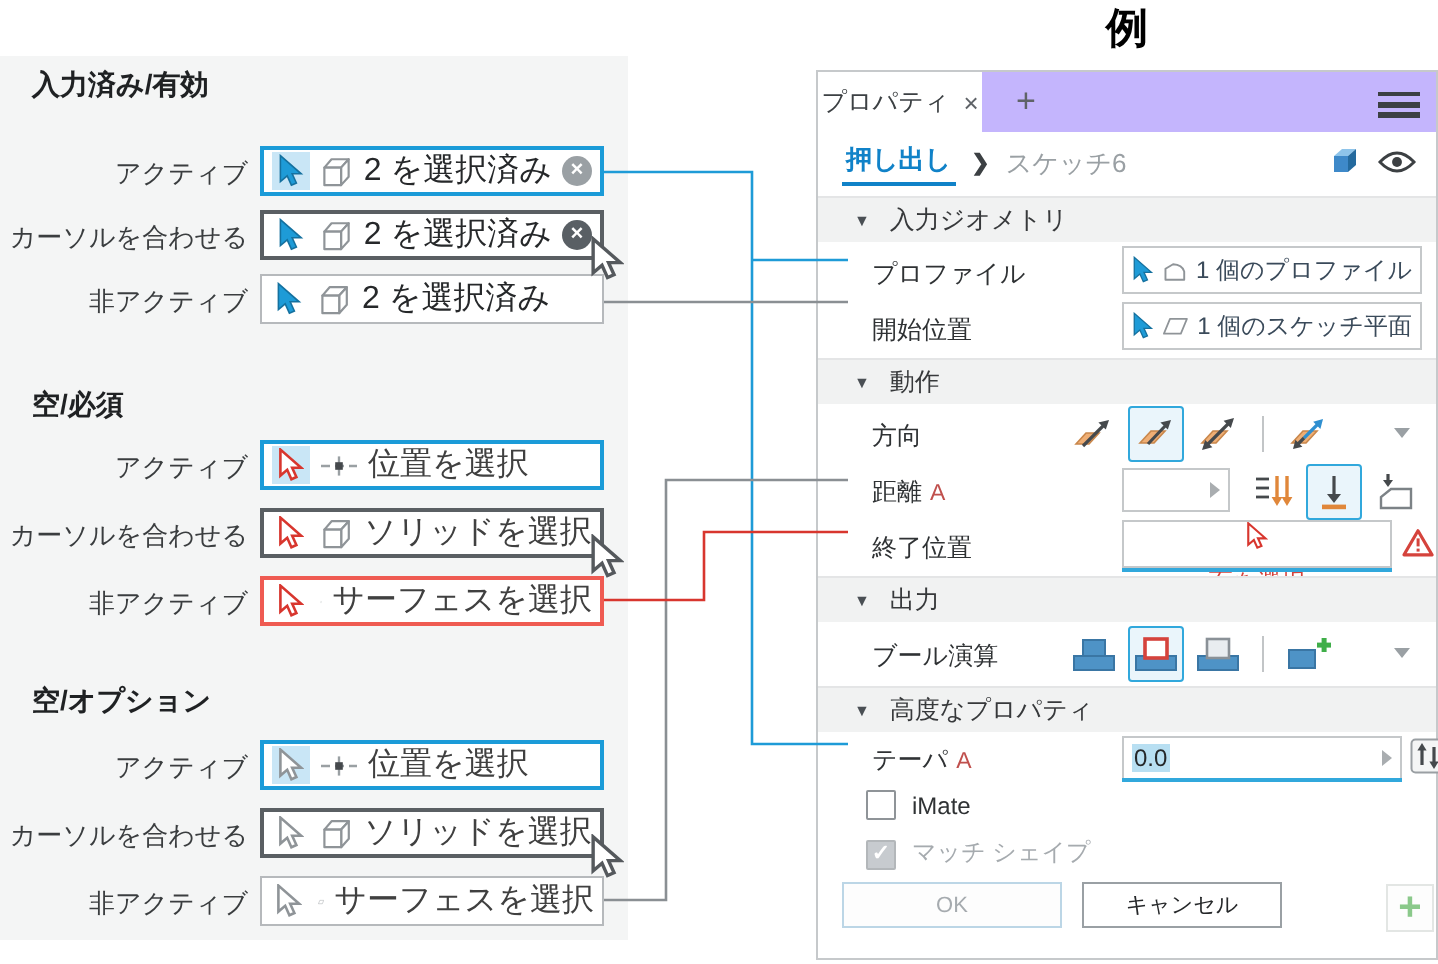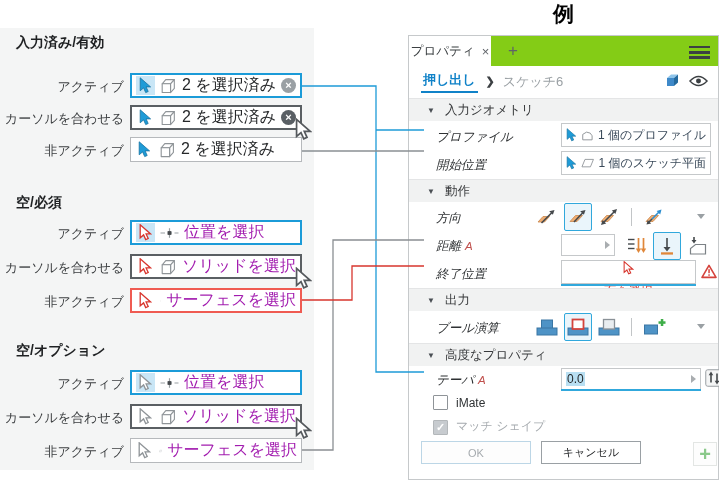--- a/index.html
+++ b/index.html
@@ -11,21 +11,21 @@
   .lg-heading{position:absolute;left:16px;font-size:14px;font-weight:bold;color:#1f2123;}
   .lg-row{position:absolute;left:0;width:302px;height:25px;}
   .lg-label{position:absolute;left:0;width:124px;top:5px;text-align:right;font-size:13px;color:#3a3d3f;white-space:nowrap;}
   .lg-box{position:absolute;left:130px;top:0;width:172px;height:25px;background:#fff;
           display:flex;align-items:center;gap:5px;padding:0 4px;box-sizing:border-box;}
   .bd-active{border:2px solid #1b9bd8;}
   .bd-hover{border:2px solid #5a5f63;}
   .bd-idle{border:1px solid #b6b9bc;}
   .bd-error{border:2px solid #ef5b52;}
   .lg-text{font-size:16px;color:#26282a;white-space:nowrap;}
-  .lg-text.red{color:#a21caf;text-align:right;}
+  .lg-text.red{color:#404040;text-align:right;}
   .chip{width:19px;height:19px;display:flex;align-items:center;justify-content:center;flex:none;}
   .chip.hl{background:#c9e6f6;}
   .cur{width:13px;height:17px;flex:none;}
   .cur-blue{fill:#1e9bd7;stroke:#15719f;stroke-width:0.8;}
   .cur-red{fill:#fff;stroke:#d8362e;stroke-width:1.3;}
   .cur-gray{fill:#fff;stroke:#8f9498;stroke-width:1.3;}
   .clear{margin-left:auto;width:15px;height:15px;border-radius:50%;background:#9aa0a4;color:#fff;
          font-size:11px;line-height:15px;text-align:center;font-weight:bold;flex:none;}
   .clear.dark{background:#595f64;}
   .ovl-cursor{position:absolute;right:-12px;top:11px;width:17px;height:23px;z-index:4;fill:#fff;stroke:#55595d;stroke-width:1.3;}
@@ -35,37 +35,37 @@
   .ln-blue{stroke:#1e9bd7;}.ln-gray{stroke:#8a8f93;}.ln-red{stroke:#d8362e;}
   .connectors polyline{fill:none;stroke-width:1.3;}
 
   
   .fig-title{position:absolute;left:408px;top:0;width:311px;text-align:center;
              font-size:21px;font-weight:bold;color:#000;}
 
   
   .panel{position:absolute;left:408px;top:35px;width:311px;height:445px;background:#fff;
          border:1px solid #c6c9cb;box-sizing:border-box;z-index:2;font-size:12.5px;color:#2f3234;}
-  .tabbar{position:absolute;left:0;top:0;width:100%;height:30px;background:#84cc16;}
+  .tabbar{position:absolute;left:0;top:0;width:100%;height:30px;background:#c4b5fd;}
   .tab{position:absolute;left:0;top:0;height:30px;width:82px;background:#fff;display:flex;
        align-items:center;justify-content:center;gap:7px;font-size:12.5px;color:#3c4043;}
   .tab-close{color:#5f6368;font-size:13px;cursor:default;}
   .tab-add{position:absolute;left:92px;top:0;height:30px;width:24px;display:flex;align-items:center;
            justify-content:center;font-size:17px;color:#5f6368;}
   .hamb{position:absolute;right:8px;top:7px;width:21px;}
   .hamb b{display:block;height:2.4px;background:#3c4043;margin:2.9px 0;}
   .bcrumb{position:absolute;left:0;top:30px;width:100%;height:31px;display:flex;align-items:center;padding-left:12px;box-sizing:border-box;gap:8px;}
   .bc-link{color:#1082c8;font-weight:bold;font-size:13px;border-bottom:2px solid #1082c8;padding:1px 2px 2px;}
   .bc-sep{color:#3c4043;font-weight:bold;font-size:11px;}
   .bc-item{color:#9aa0a4;font-size:13px;}
   .bc-icons{position:absolute;right:10px;top:7px;display:flex;gap:9px;align-items:center;}
   .sec-hdr{position:absolute;left:0;width:100%;height:23px;background:#f1f2f2;display:flex;align-items:center;gap:10px;padding-left:18px;box-sizing:border-box;border-top:1px solid #e4e5e6;}
   .sec-tri{font-size:8px;color:#4a4f54;}
   .sec-title{font-size:12.5px;color:#37393b;}
-  .p-label{position:absolute;left:27px;white-space:nowrap;font-style:italic;}
+  .p-label{position:absolute;left:27px;white-space:nowrap;}
   .param{color:#c0504d;font-size:11.5px;margin-left:4px;}
   .pfield{position:absolute;left:152px;height:24px;background:#fff;border:1px solid #c5c8ca;
           box-sizing:border-box;display:flex;align-items:center;gap:4px;padding:0 4px;font-size:12px;color:#3a4a5a;white-space:nowrap;}
   .pfield .cur{width:11px;height:14px;}
   .pfield.error{color:#d5433c;flex-direction:column;}
   .blue-under{position:absolute;left:-1px;right:-1px;bottom:-3px;height:2.5px;background:#31a8dc;}
   .pinput{position:absolute;left:152px;height:22px;background:#fff;border:1px solid #c5c8ca;box-sizing:border-box;
           display:flex;align-items:center;padding:0 4px;font-size:12px;color:#26282a;}
   .pinput .spin{margin-left:auto;}
   .sel-text{background:#b8dff2;padding:0 1px;}

